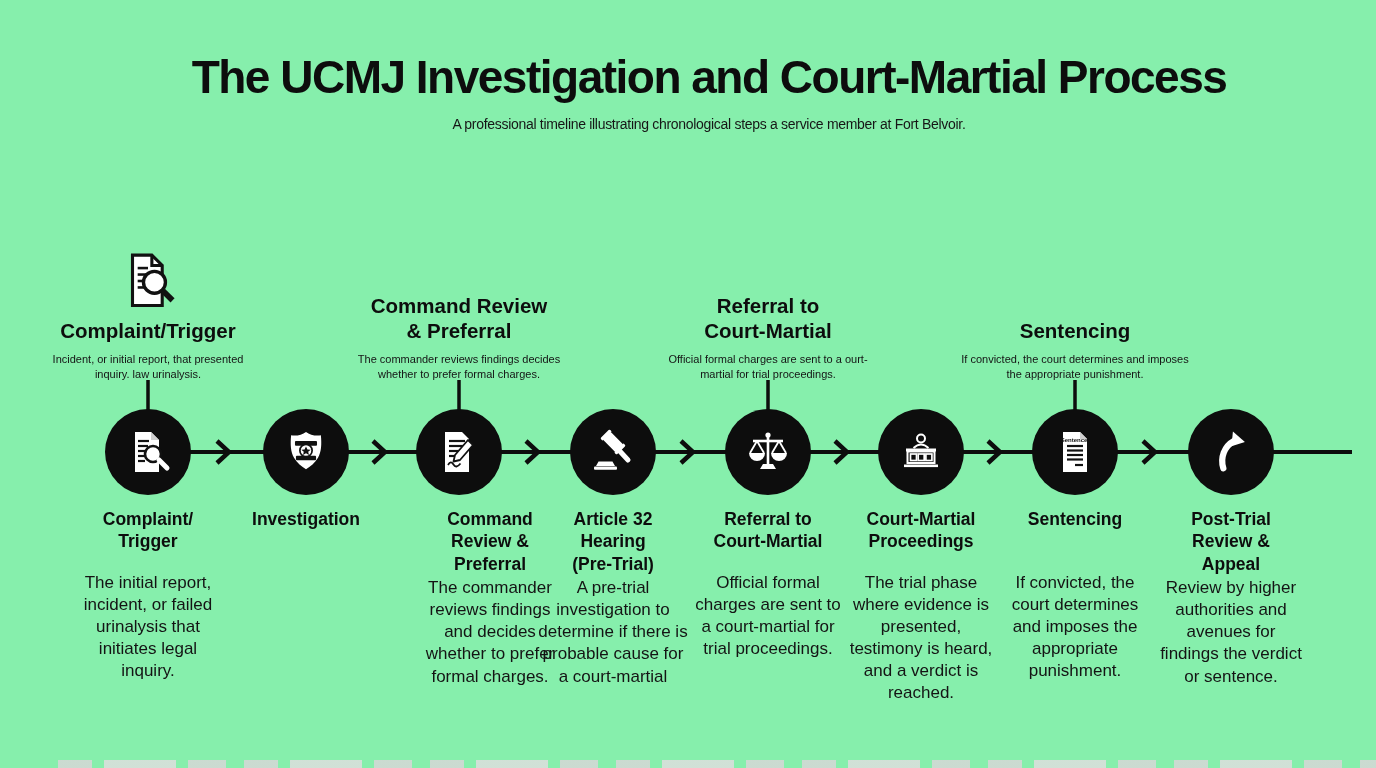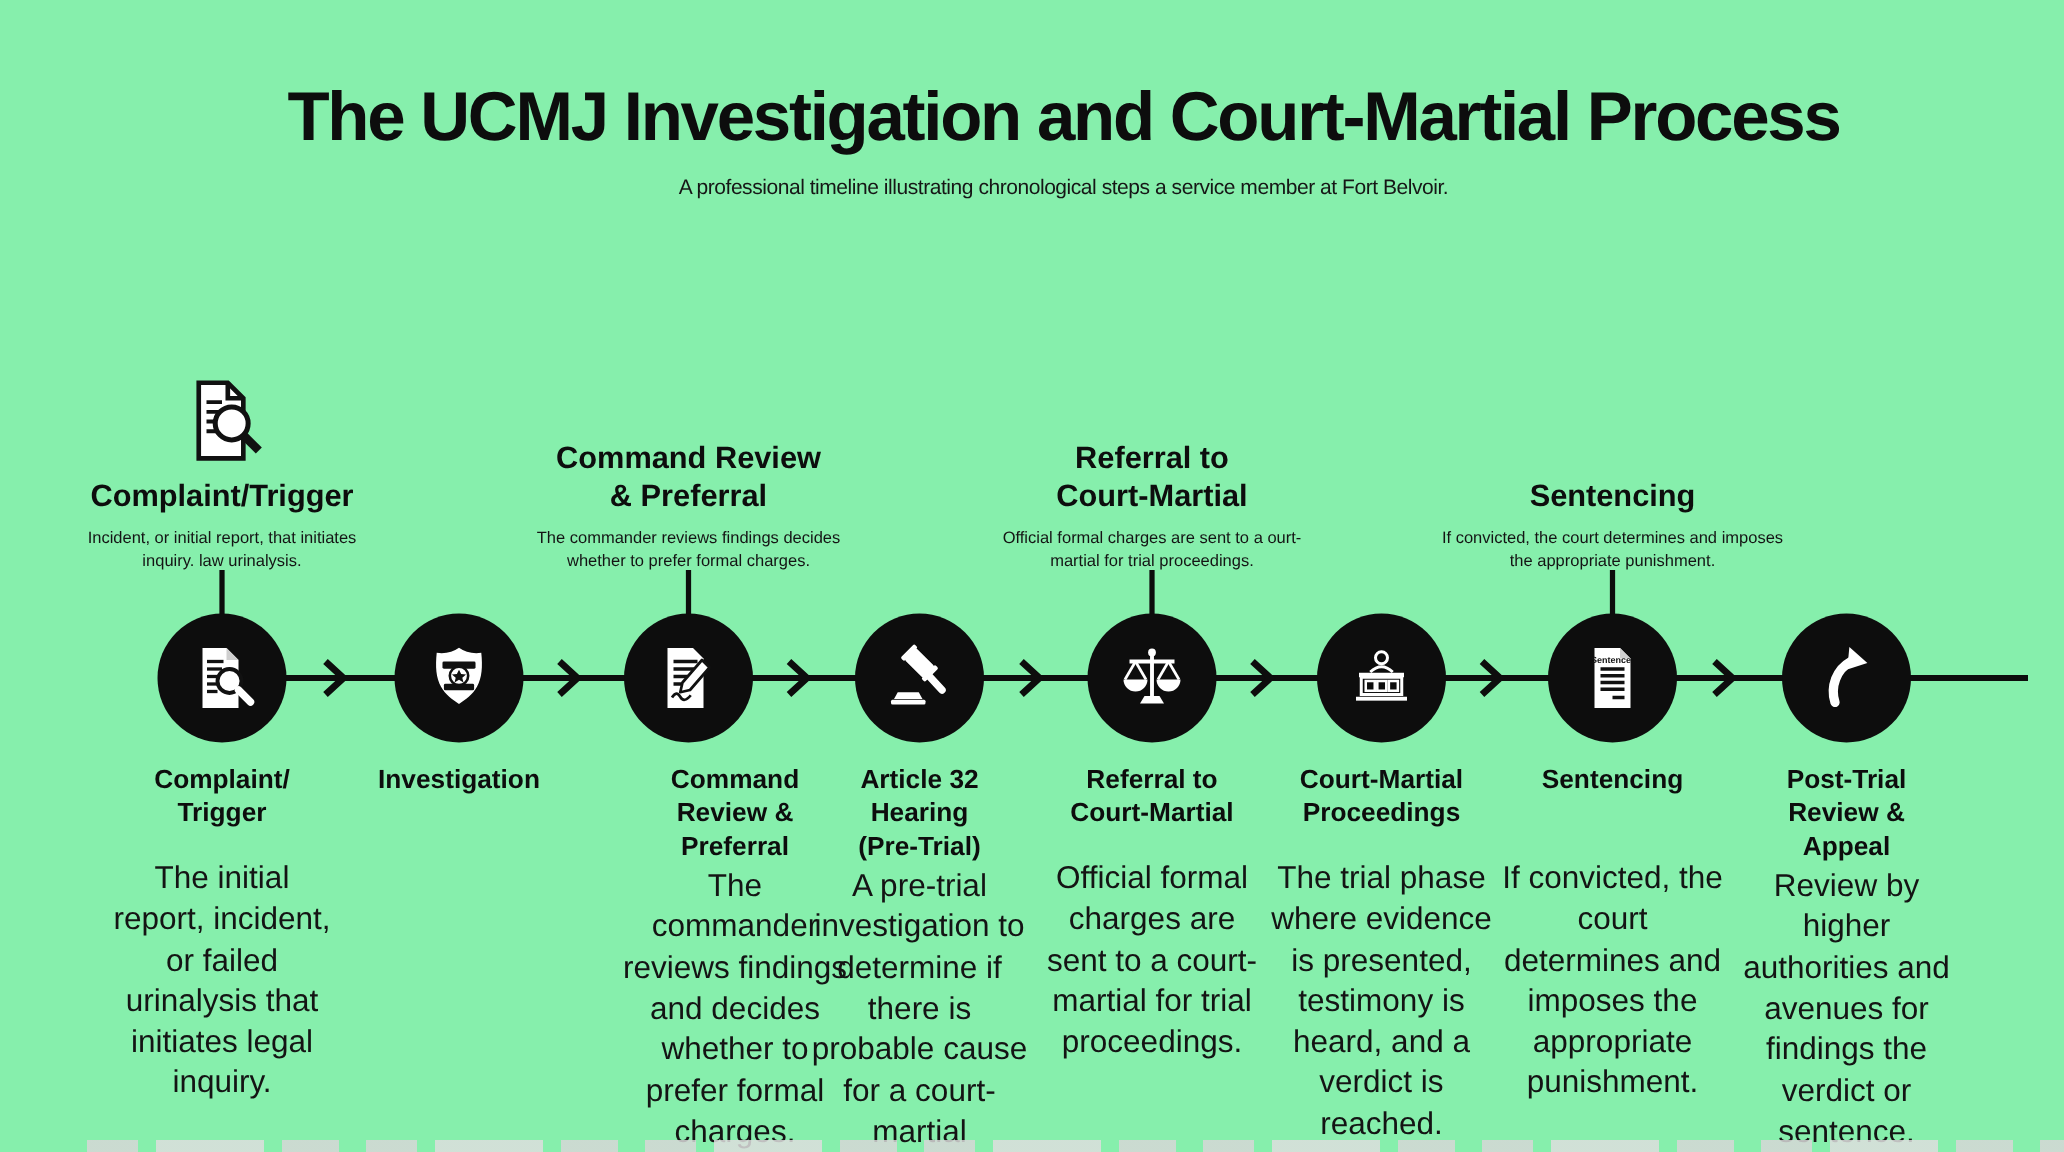--- a/index.html
+++ b/index.html
@@ -28,21 +28,21 @@
   .above .a-title{font-size:20.5px;font-weight:bold;line-height:1.22;white-space:pre-line;color:#0d0d0d;}
   .above .a-text{font-size:11px;line-height:1.36;margin-top:9px;color:#141414;}
   .above .a-icon{margin-bottom:6px;}
   .below{
     position:absolute;top:508px;width:152px;z-index:2;text-align:center;
   }
   .below .b-title{
     font-size:17.5px;font-weight:bold;line-height:1.28;white-space:pre-line;
     min-height:62px;color:#0d0d0d;
   }
-  .below .b-text{font-size:21px;line-height:1.3;margin-top:2px;color:#141414;}
+  .below .b-text{font-size:17px;line-height:1.3;margin-top:2px;color:#141414;}
   .strip{
     position:absolute;bottom:0;left:58px;right:14px;height:8px;z-index:2;
     background:repeating-linear-gradient(90deg,
       #d7d7d7 0 34px, transparent 34px 46px,
       #dedede 46px 118px, transparent 118px 130px,
       #d7d7d7 130px 168px, transparent 168px 186px);
     opacity:.85;
   }
 </style>
 </head>
@@ -73,21 +73,21 @@
       <path d="M12 4 h15 l8 8 v31 H12 z" fill="#fff" stroke="#111" stroke-width="2.4"></path>
       <path d="M27 4 v8 h8" fill="none" stroke="#111" stroke-width="2.4"></path>
       <line x1="16" y1="14" x2="24" y2="14" stroke="#111" stroke-width="2"></line>
       <line x1="16" y1="19" x2="23" y2="19" stroke="#111" stroke-width="2"></line>
       <line x1="16" y1="24" x2="22" y2="24" stroke="#111" stroke-width="2"></line>
       <line x1="16" y1="29" x2="22" y2="29" stroke="#111" stroke-width="2"></line>
       <circle cx="29" cy="25" r="8.5" fill="#fff" stroke="#111" stroke-width="2.6"></circle>
       <line x1="35.5" y1="31.5" x2="43" y2="39" stroke="#111" stroke-width="4.4"></line>
     </svg>
     <div class="a-title">Complaint/Trigger</div>
-    <div class="a-text">Incident, or initial report, that initiates inquiry. law urinalysis.</div>
+    <div class="a-text">Incident, or initial report, that presented inquiry. law urinalysis.</div>
   </div>
 
   <div class="above" style="left:347px;width:224px;justify-content:flex-end;">
     <div class="a-title">Command Review
 &amp; Preferral</div>
     <div class="a-text">The commander reviews findings decides whether to prefer formal charges.</div>
   </div>
 
   <div class="above" style="left:656px;width:224px;">
     <div class="a-title">Referral to

